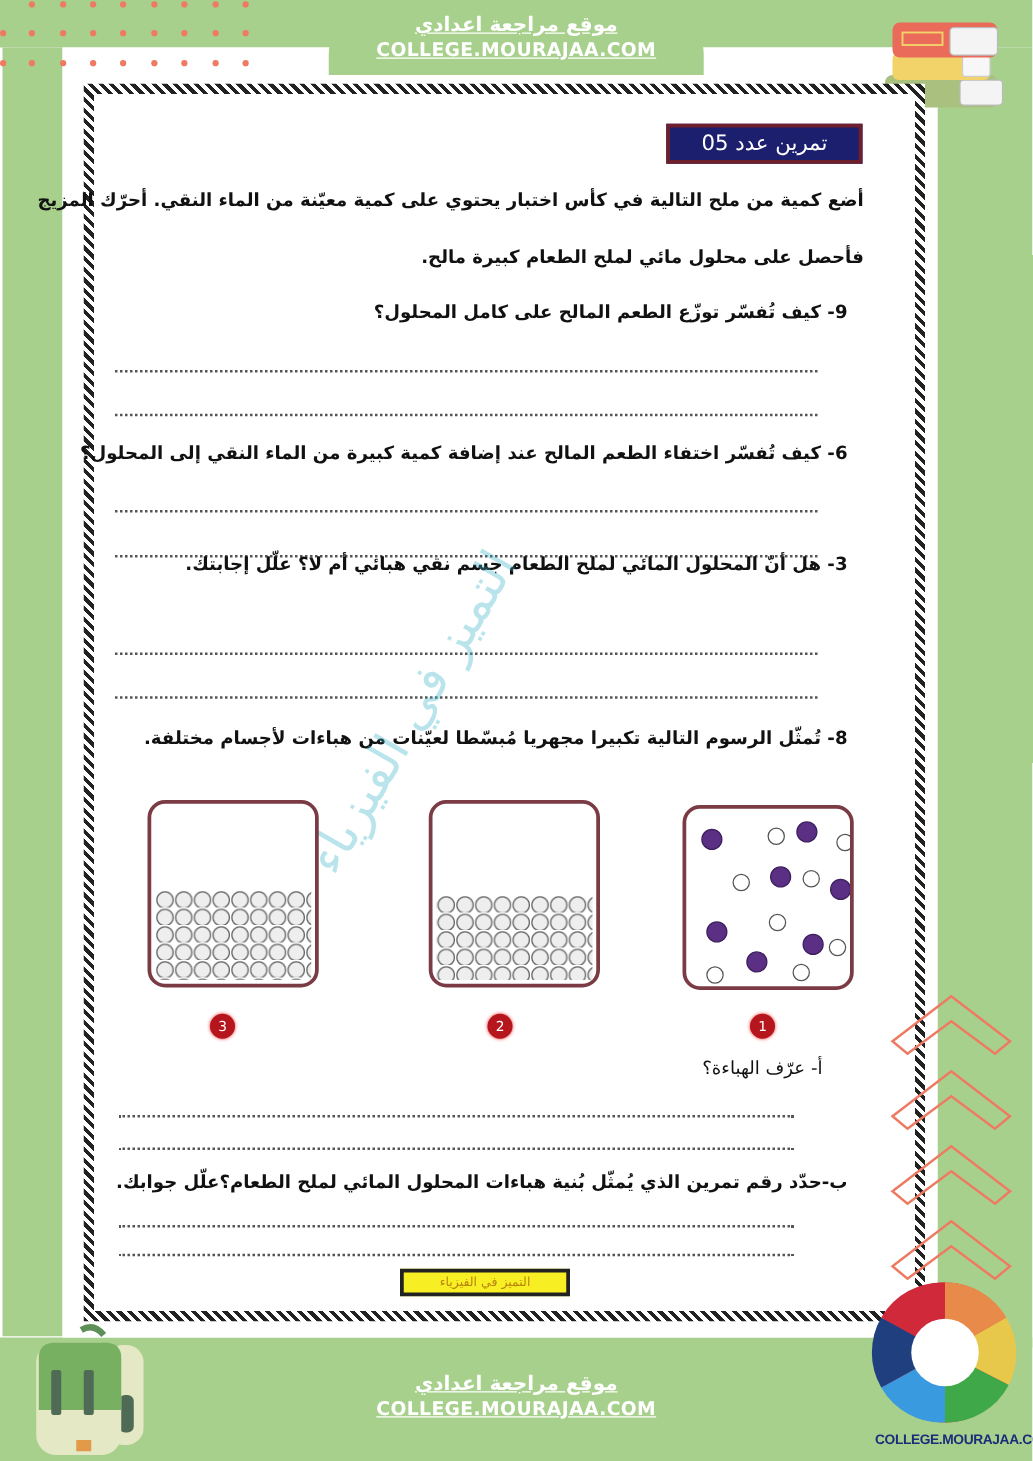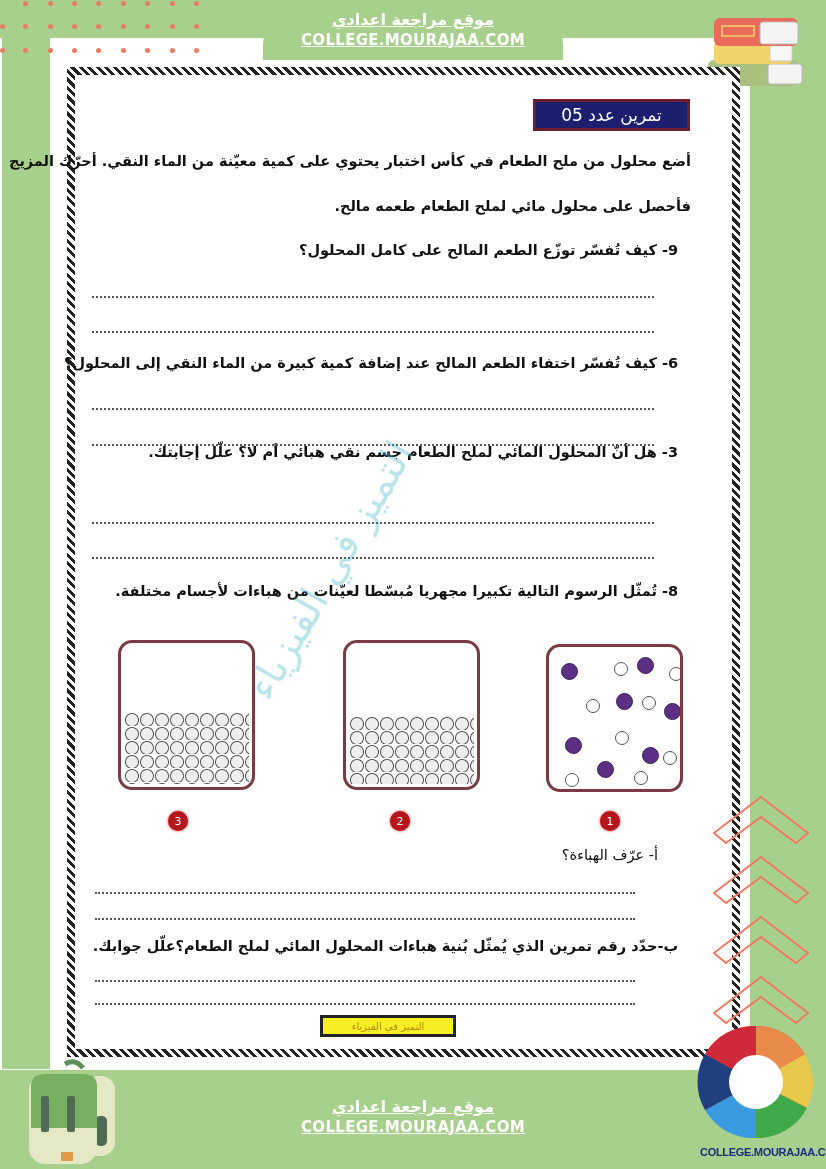--- a/index.html
+++ b/index.html
@@ -79,22 +79,22 @@
   <rect x="70" y="33" width="22" height="16" rx="2" fill="#f7f7f7" stroke="#ccc"></rect>
   <rect x="14" y="6" width="84" height="28" rx="6" fill="#ea6b59"></rect>
   <rect x="60" y="10" width="38" height="22" rx="3" fill="#f4f4f4" stroke="#bbb"></rect>
   <rect x="22" y="14" width="32" height="10" fill="none" stroke="#f2d36a" stroke-width="1.5"></rect>
 </svg>
 
 <div class="frame"></div>
 
 <div class="title-box">تمرين عدد 05</div>
 
-<div class="txt" style="top:153px;right:135px;">أضع محلول من ملح الطعام في كأس اختبار يحتوي على كمية معيّنة من الماء النقي. أحرّك المزيج</div>
-<div class="txt" style="top:198px;right:135px;">فأحصل على محلول مائي لملح الطعام طعمه مالح.</div>
+<div class="txt" style="top:153px;right:135px;">أضع كمية من ملح التالية في كأس اختبار يحتوي على كمية معيّنة من الماء النقي. أحرّك المزيج</div>
+<div class="txt" style="top:198px;right:135px;">فأحصل على محلول مائي لملح الطعام كبيرة مالح.</div>
 
 <div class="txt" style="top:242px;right:148px;">9- كيف تُفسّر توزّع الطعم المالح على كامل المحلول؟</div>
 <div class="line" style="top:296px;"></div>
 <div class="line" style="top:331px;"></div>
 
 <div class="txt" style="top:355px;right:148px;">6- كيف تُفسّر اختفاء الطعم المالح عند إضافة كمية كبيرة من الماء النقي إلى المحلول؟</div>
 <div class="line" style="top:408px;"></div>
 <div class="line" style="top:444px;"></div>
 
 <div class="txt" style="top:444px;right:148px;">3- هل أنّ المحلول المائي لملح الطعام جسم نقي هبائي أم لا؟ علّل إجابتك.</div>

